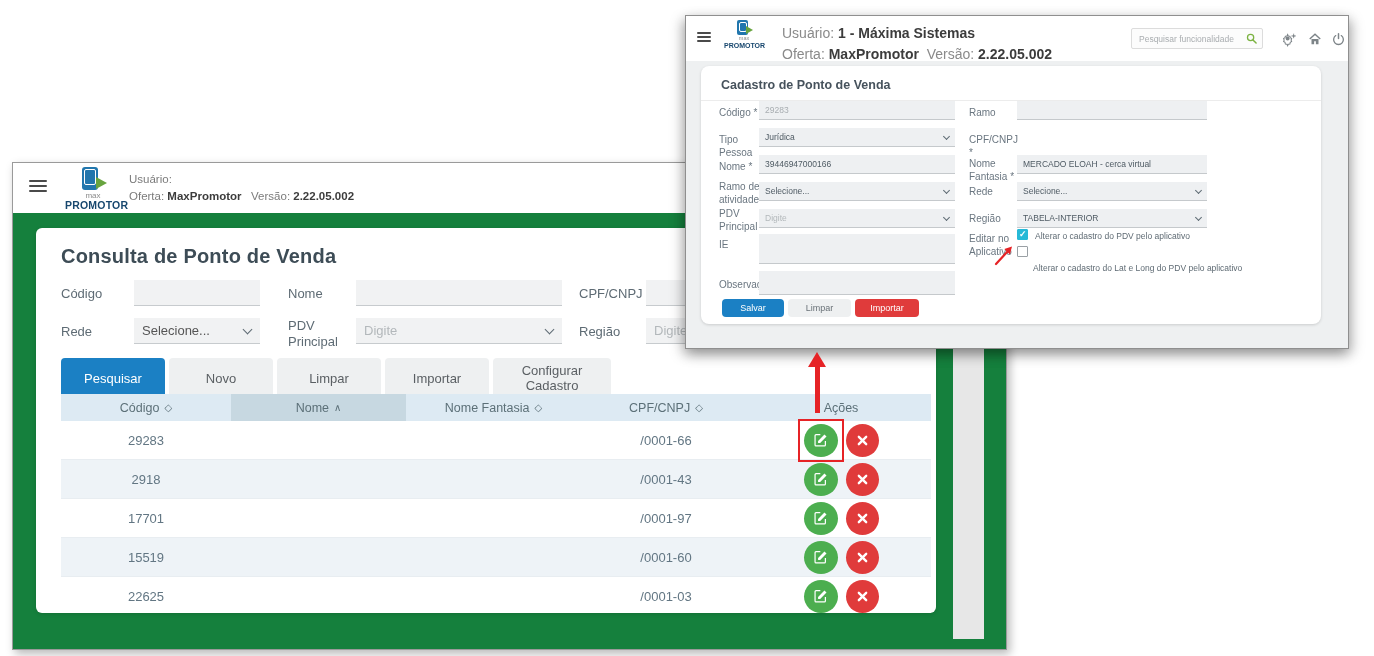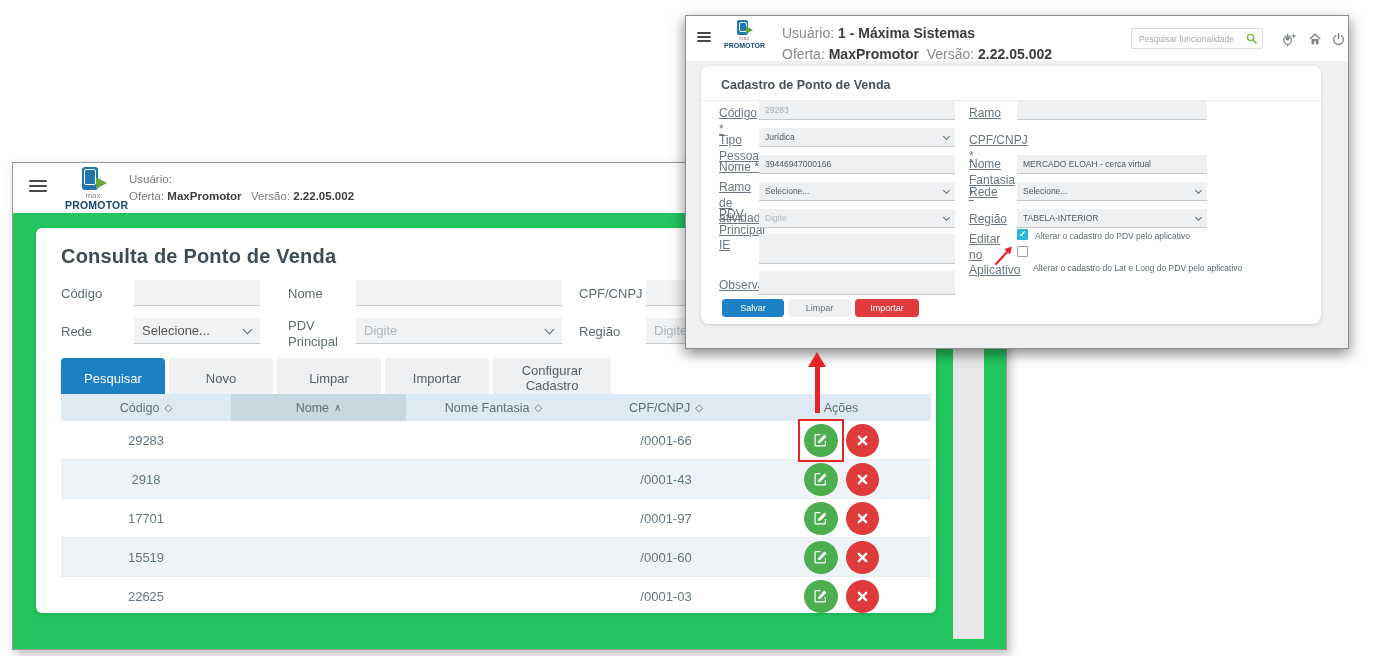--- a/index.html
+++ b/index.html
@@ -27,21 +27,21 @@
   .mw-logo .phone{width:16px;height:23px;}
   .phone i{position:absolute;left:2px;right:2px;top:2px;bottom:5px;border:1.5px solid #fff;border-radius:2px;display:block;}
   .leaf{position:absolute;width:0;height:0;border-style:solid;border-color:transparent;}
   .mw-logo .leaf{right:0;bottom:3px;border-width:6px 0 6px 11px;border-left-color:#68a43f;}
   .logo-max{font-size:8px;color:#8b8b8b;line-height:1;margin-top:0;}
   .logo-promotor{font-weight:bold;color:#17476e;line-height:1.1;}
   .mw-logo .logo-max{font-size:8px;}
   .mw-logo .logo-promotor{font-size:10.5px;letter-spacing:.2px;}
   .mw-user{position:absolute;left:116px;top:8px;font-size:11.5px;color:#7b7b7b;line-height:1.45;}
   .mw-user b{color:#3c3c3c;font-weight:bold;}
-  .mw-content{position:absolute;left:0;top:50px;right:0;bottom:0;background:#22c55e;}
+  .mw-content{position:absolute;left:0;top:50px;right:0;bottom:0;background:#15803d;}
   .scroll-strip{position:absolute;right:22px;top:14px;bottom:10px;width:31px;background:#e7e7e7;}
   .mw-card{
     position:absolute;left:23px;top:15px;width:900px;height:385px;background:#fff;
     border-radius:6px;box-shadow:0 1px 4px rgba(0,0,0,.14);overflow:hidden;
   }
   .mw-title{position:absolute;left:25px;top:17px;font-size:20px;font-weight:bold;color:#3d4c56;letter-spacing:.2px;}
   .f-label{position:absolute;font-size:13px;color:#5e6b74;line-height:1.25;}
   .inp,.sel{
     position:absolute;height:26px;background:#f1f2f3;border:none;border-bottom:1px solid #c7cbce;
     font-family:"Liberation Sans",sans-serif;font-size:13px;color:#555;padding:0 8px;box-sizing:border-box;
@@ -97,21 +97,21 @@
   .ow-search::placeholder{color:#a9adb0;}
   .ow-search-ic{position:absolute;left:560px;top:17px;}
   .hdr-ic{position:absolute;top:16px;cursor:pointer;}
   .ow-content{position:absolute;left:0;top:45px;right:0;bottom:0;background:#eef0f1;}
   .ow-card{
     position:absolute;left:15px;top:5px;width:620px;height:258px;background:#fff;
     border-radius:8px;box-shadow:0 1px 3px rgba(0,0,0,.15);
   }
   .ow-title{position:absolute;left:20px;top:12px;font-size:12.5px;font-weight:bold;color:#46525c;}
   .ow-divider{position:absolute;left:0;right:0;top:34px;border-bottom:1px solid #ececec;}
-  .o-label{position:absolute;font-size:12px;color:#6a7680;line-height:1.3;width:46px;text-decoration:underline;}
+  .o-label{position:absolute;font-size:10px;color:#6a7680;line-height:1.3;width:46px;}
   .o-inp,.o-sel{
     position:absolute;height:19px;background:#eef0f2;border:none;border-bottom:1px solid #c5c9cc;
     font-family:"Liberation Sans",sans-serif;font-size:8.5px;color:#4e5a63;padding:0 6px;box-sizing:border-box;
   }
   .o-sel{line-height:18px;cursor:pointer;}
   .o-inp::placeholder,.o-sel .ph{color:#b3b8bb;}
   .o-inp:disabled{color:#a8adb1;background:#eef0f2;}
   .o-caret{position:absolute;right:6px;top:6px;width:4px;height:4px;border-right:1.2px solid #5e6b74;border-bottom:1.2px solid #5e6b74;transform:rotate(45deg);}
   .o-col-l{left:58px;width:196px;}
   .o-col-r{left:316px;width:190px;}

